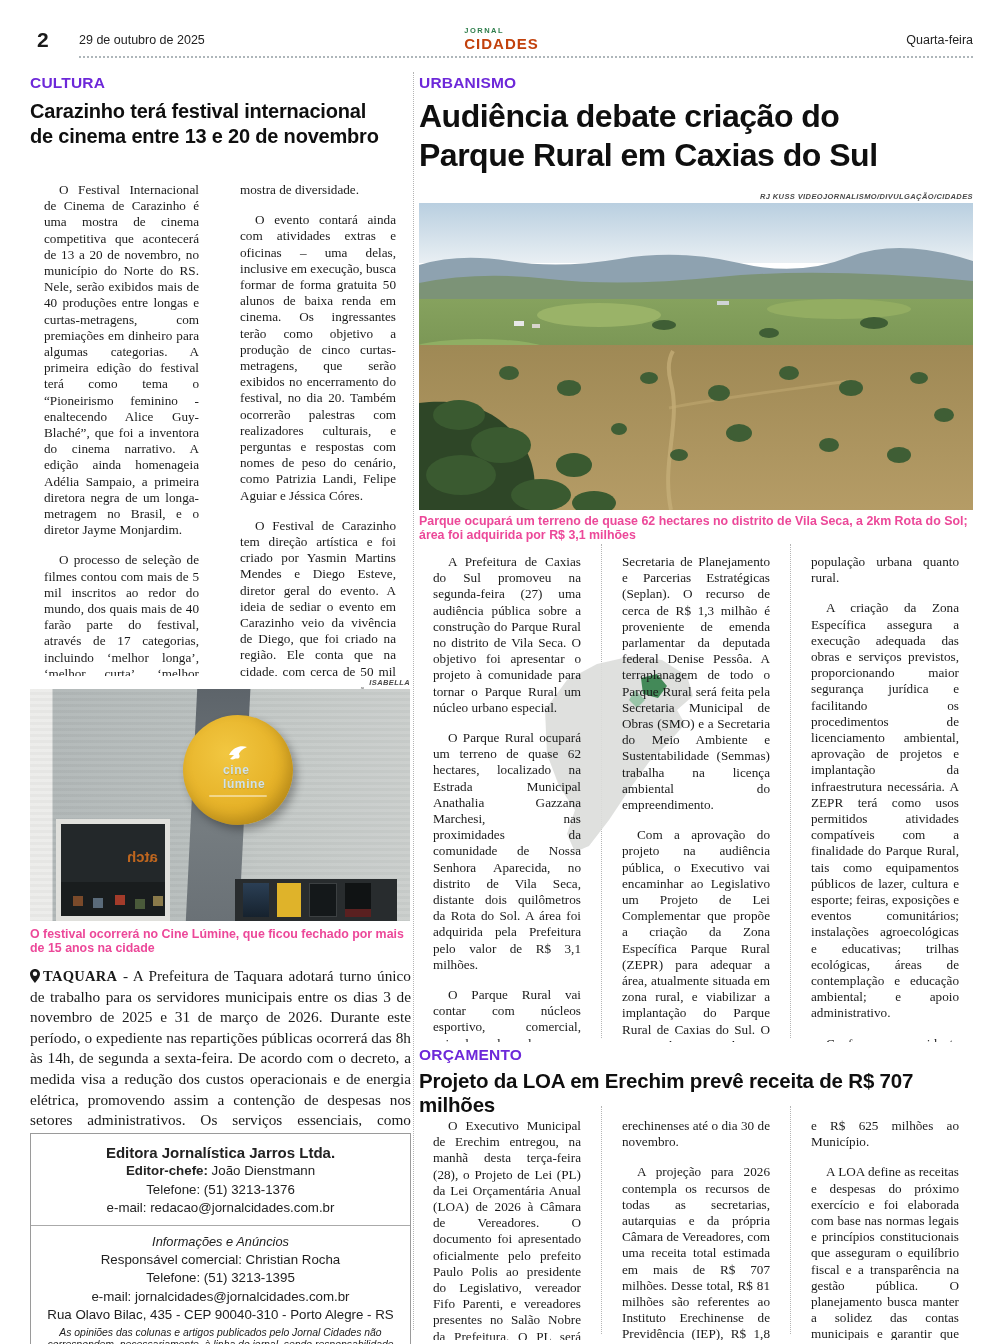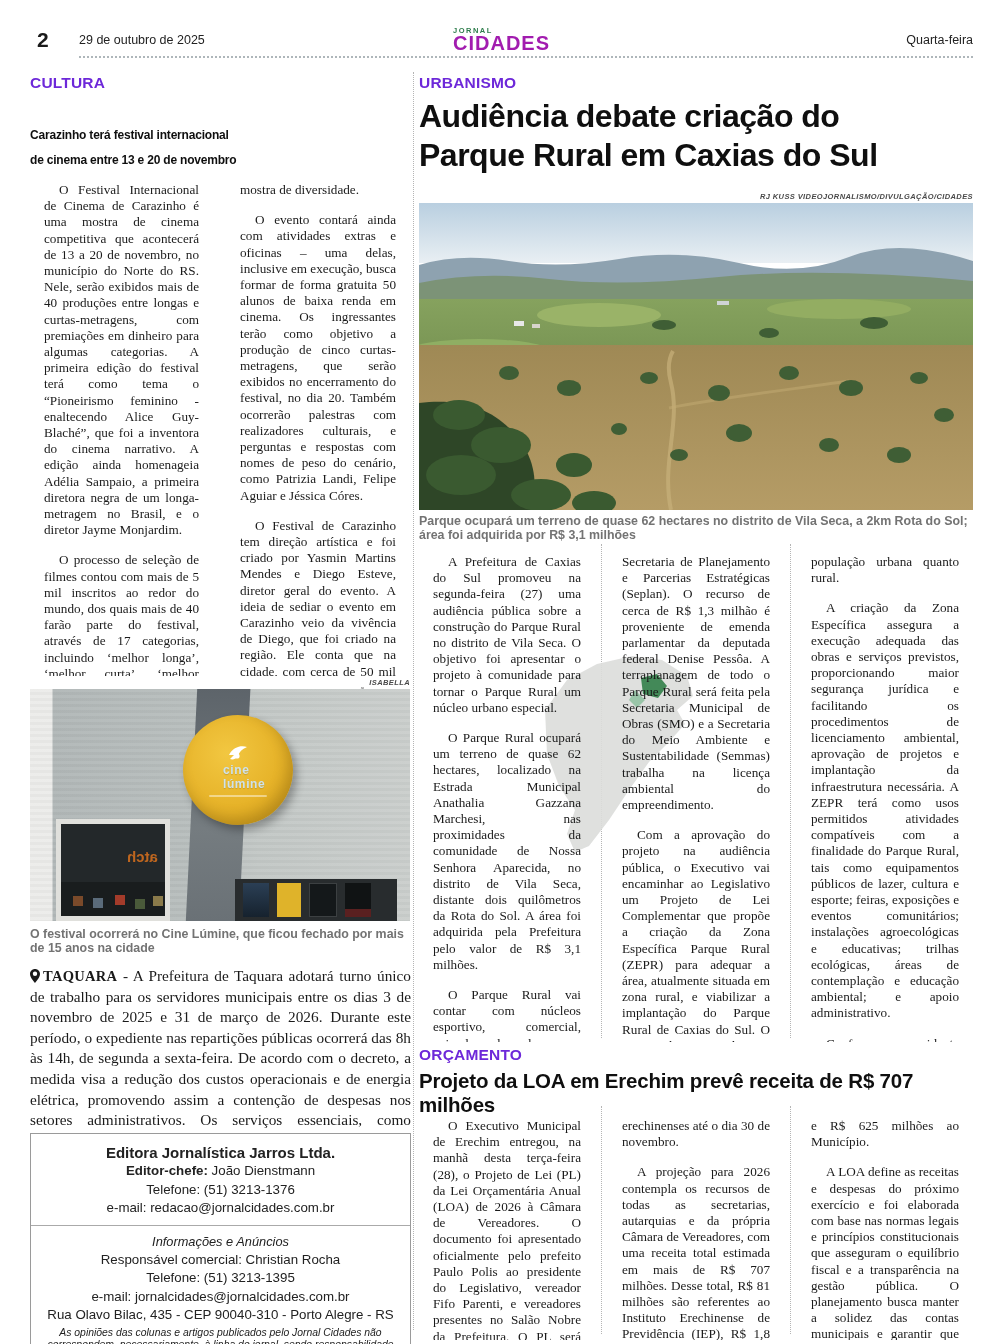--- a/index.html
+++ b/index.html
@@ -5,32 +5,32 @@
   html,body{margin:0;padding:0;background:#ffffff;}
   #page{position:relative;width:1003px;height:1344px;background:#fff;overflow:hidden;
         font-family:"Liberation Serif",serif;color:#1a1a1a;}
   .abs{position:absolute;}
   
   .pagenum{font-family:"Liberation Sans",sans-serif;font-weight:bold;font-size:21px;}
   .hmeta{font-family:"Liberation Sans",sans-serif;font-size:12.5px;color:#222;}
   .hrule{border-top:2px dotted #aeb6ba;height:0;}
   .logo{background:#fff;padding:0 12px;text-align:left;z-index:5;}
   .logo .top{font-family:"Liberation Sans",sans-serif;font-size:7.5px;letter-spacing:1.5px;color:#2d7d4b;font-weight:bold;}
-  .logo .main{font-family:"Liberation Sans",sans-serif;font-size:20px;letter-spacing:1px;color:#a21caf;font-weight:bold;line-height:17px;}
+  .logo .main{font-family:"Liberation Sans",sans-serif;font-size:15px;letter-spacing:1px;color:#c2410c;font-weight:bold;line-height:17px;}
   
   .kicker{font-family:"Liberation Sans",sans-serif;font-weight:bold;font-size:15.5px;color:#6d28d9;letter-spacing:.2px;}
-  .hl-sm{font-family:"Liberation Sans",sans-serif;font-weight:bold;font-size:12px;line-height:25px;color:#0f0f0f;letter-spacing:-.2px;margin-top:24px;}
+  .hl-sm{font-family:"Liberation Sans",sans-serif;font-weight:bold;font-size:20px;line-height:25px;color:#0f0f0f;letter-spacing:-.2px;}
   .hl-xl{font-family:"Liberation Sans",sans-serif;font-weight:bold;font-size:32px;line-height:39px;color:#0f0f0f;letter-spacing:-.5px;}
   .hl-md{font-family:"Liberation Sans",sans-serif;font-weight:bold;font-size:20.5px;line-height:24px;color:#0f0f0f;letter-spacing:-.2px;}
   
   .colbox{overflow:hidden;z-index:3;}
   .para{margin:14px;text-align:justify;font-size:13.2px;line-height:16.2px;text-indent:15px;}
   .para.cont{text-indent:0;}
   .credit{font-family:"Liberation Sans",sans-serif;font-size:7.5px;letter-spacing:.4px;color:#4a4a4a;text-align:right;font-weight:bold;font-style:italic;}
-  .caption{font-family:"Liberation Sans",sans-serif;font-weight:bold;font-size:12.4px;color:#737373;}
+  .caption{font-family:"Liberation Sans",sans-serif;font-weight:bold;font-size:12.4px;color:#ec4899;}
   
   .vrule{border-left:1px dotted #b5b5b5;width:0;z-index:1;}
   
   .taq{font-size:15.3px;line-height:20.6px;text-align:justify;}
   .taq b{font-size:14.5px;letter-spacing:.3px;}
   .pin{display:inline-block;vertical-align:-2px;margin-right:3px;}
   
   .mbox{border:1px solid #9a9a9a;background:#fff;text-align:center;font-family:"Liberation Sans",sans-serif;color:#222;}
   .mbox .t1{font-size:15px;font-weight:bold;line-height:19px;margin-top:9px;}
   .mbox .ln{font-size:13.3px;line-height:18.5px;}

